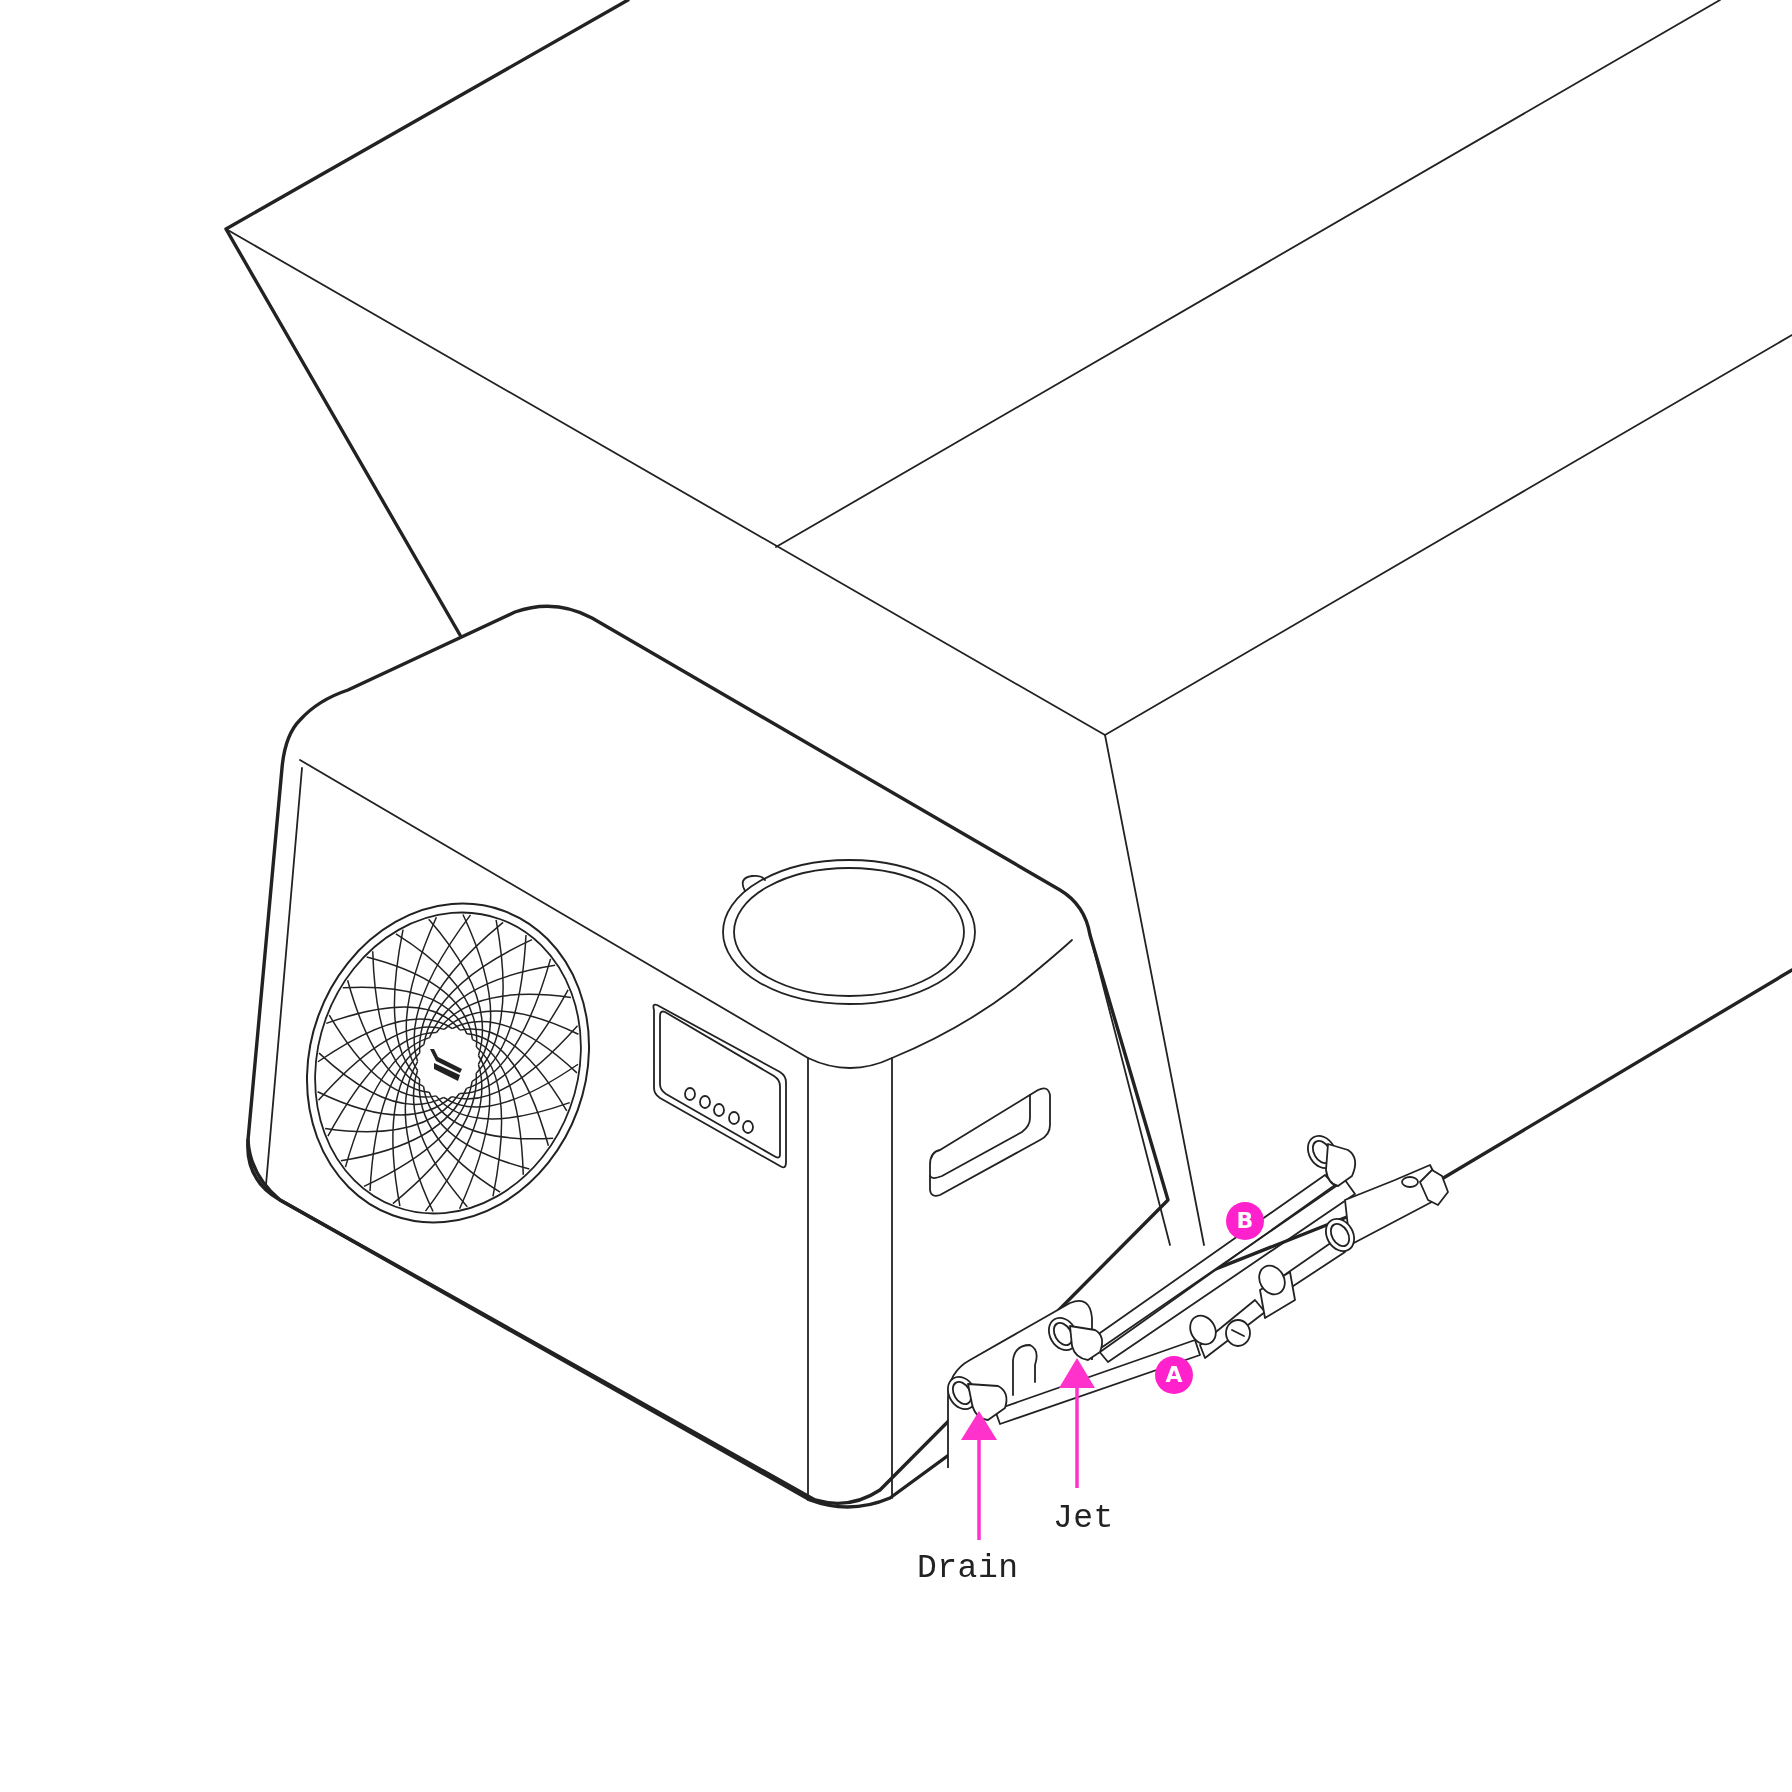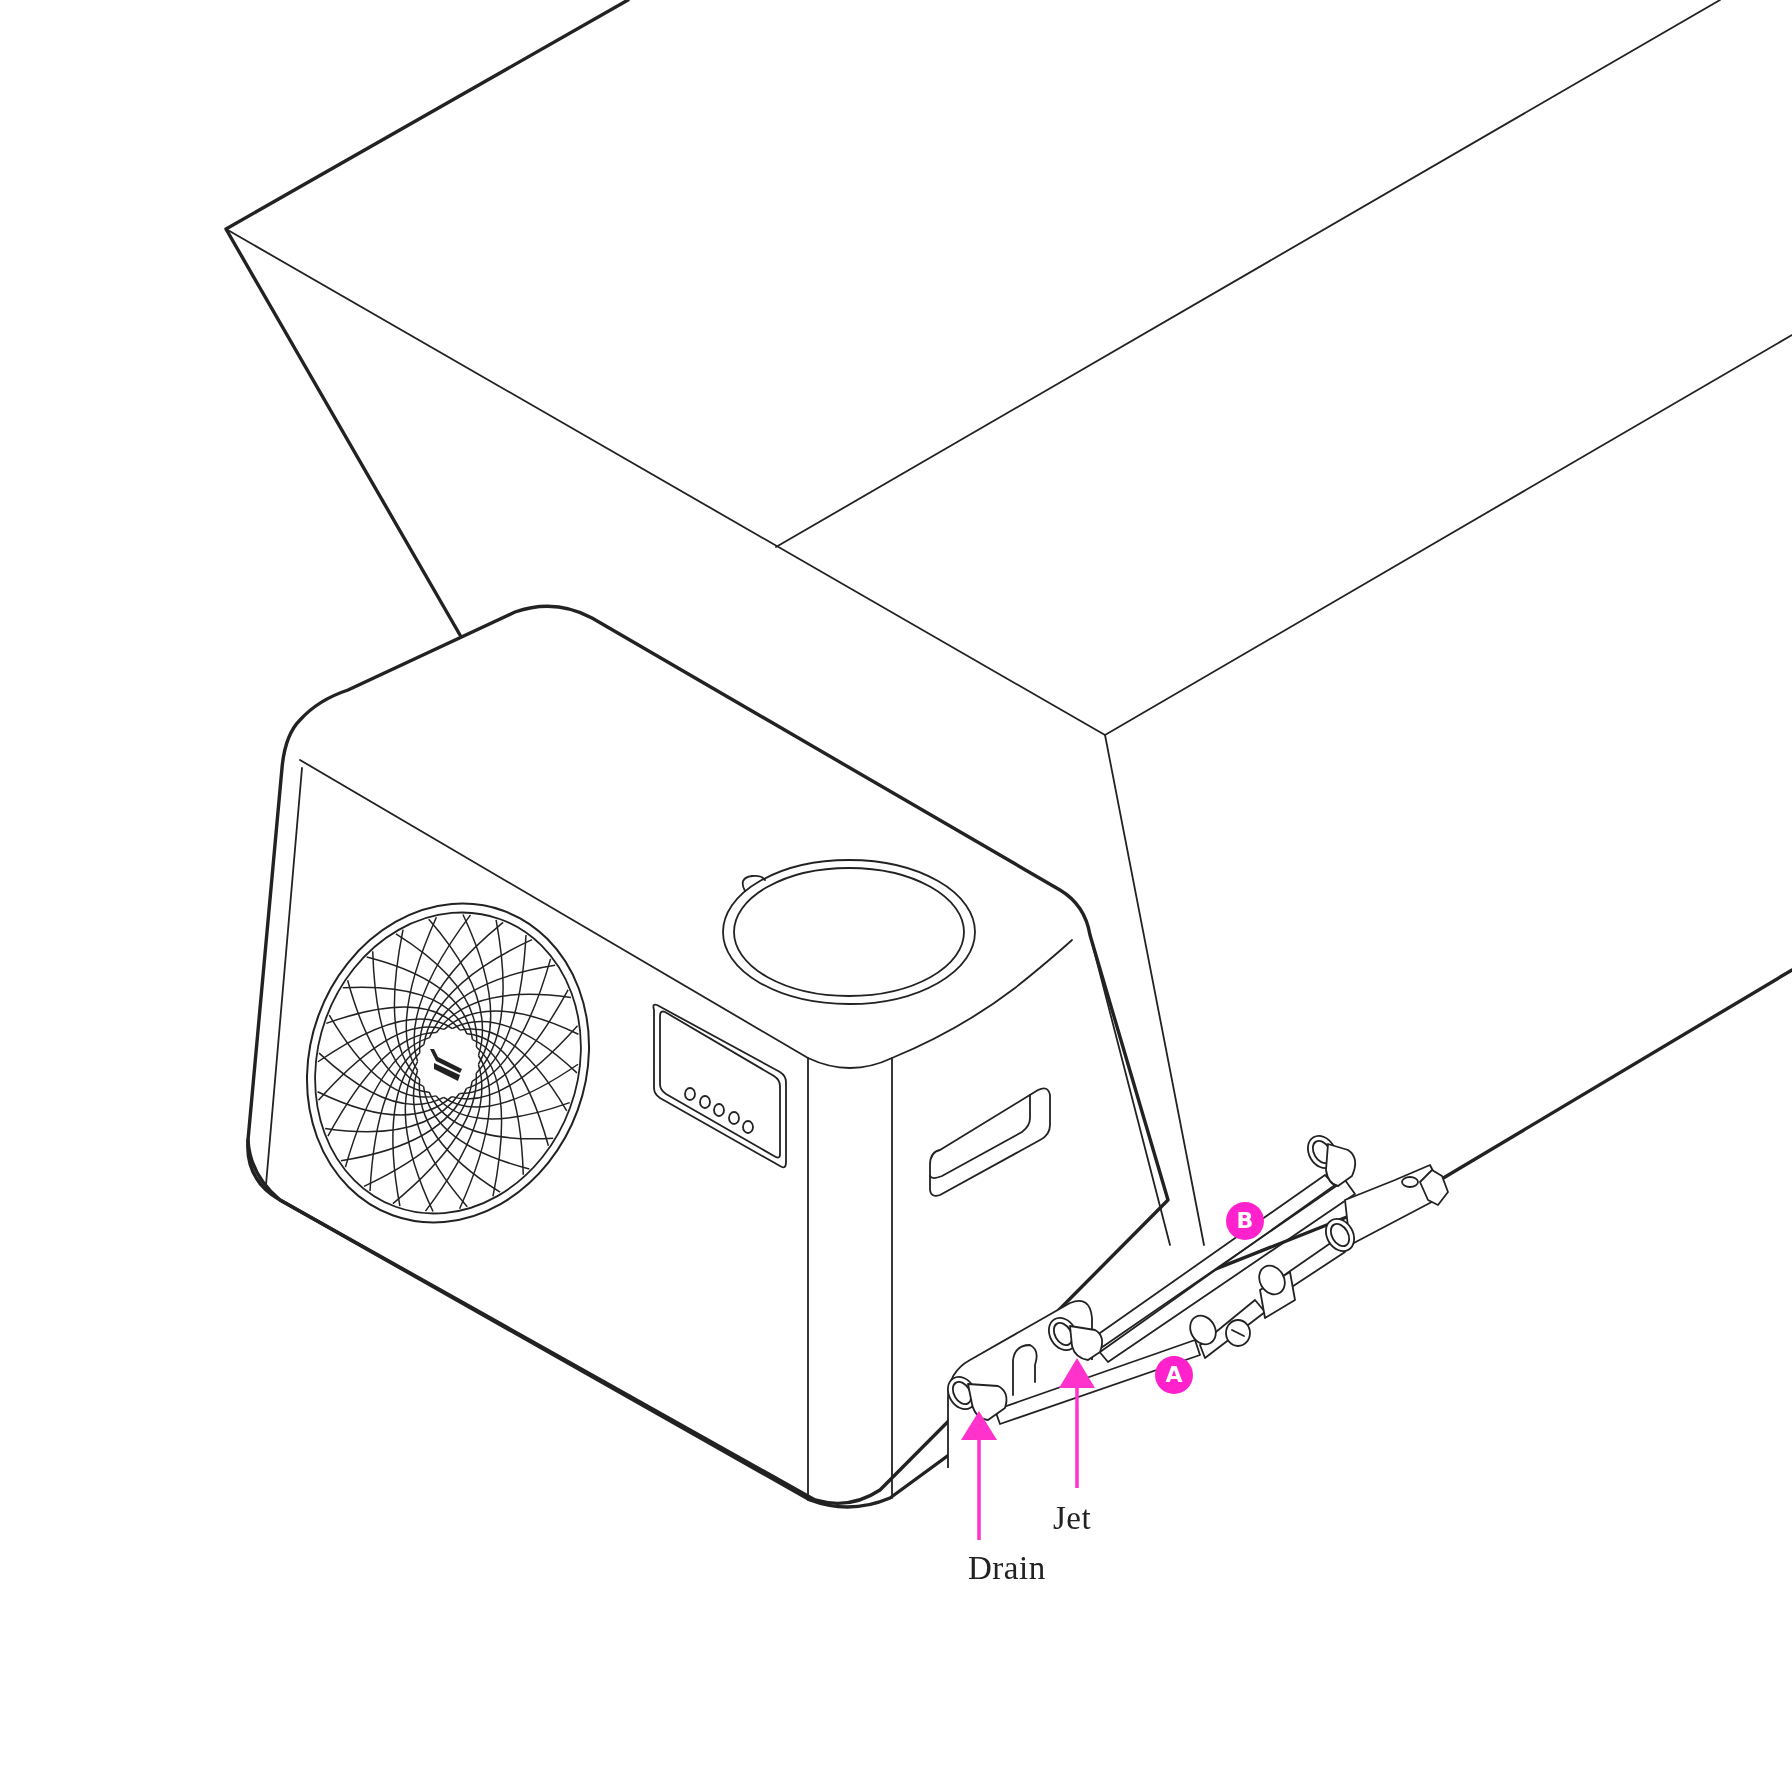--- a/index.html
+++ b/index.html
@@ -3,21 +3,21 @@
   <meta charset="utf-8">
   <style>
     html, body { margin: 0; padding: 0; background: #ffffff; }
     body { width: 1792px; height: 1792px; position: relative; overflow: hidden; font-family: "DejaVu Sans", "Liberation Sans", sans-serif; }
     .canvas { position: absolute; left: 0; top: 0; width: 1792px; height: 1792px; }
     svg { display: block; }
     .thick { fill: none; stroke: #222; stroke-width: 3.4; stroke-linecap: round; stroke-linejoin: round; }
     .thin { fill: none; stroke: #222; stroke-width: 1.8; stroke-linecap: round; stroke-linejoin: round; }
     .fillw { fill: #fff; stroke: #222; stroke-width: 1.8; stroke-linejoin: round; }
     .mesh { fill: none; stroke: #222; stroke-width: 1.5; }
-    .label { position: absolute; font-size: 33px; color: #222; letter-spacing: 0.5px; font-family: Liberation Serif, serif; }
+    .label { position: absolute; font-size: 33px; color: #222; letter-spacing: 0.5px; font-family: Liberation Mono, monospace; }
     .badge { position: absolute; width: 38px; height: 38px; border-radius: 50%; color: #fff; font-weight: bold; font-size: 22px; line-height: 38px; text-align: center; font-family: "DejaVu Sans", "Liberation Sans", sans-serif; }
   </style>
 </head>
 <body>
 
 <div class="canvas">
 <svg width="1792" height="1792" viewBox="0 0 1792 1792" xmlns="http://www.w3.org/2000/svg">
 
   <g>
 
@@ -203,17 +203,17 @@
     <line x1="979" y1="1540" x2="979" y2="1420" stroke="#FF33CC" stroke-width="3.5"></line>
     <polygon points="979,1411 961,1440 997,1440" fill="#FF33CC"></polygon>
   </g>
   <g>
     <line x1="1077" y1="1488" x2="1077" y2="1370" stroke="#FF33CC" stroke-width="3.5"></line>
     <polygon points="1077,1358 1059,1388 1095,1388" fill="#FF33CC"></polygon>
   </g>
 </svg>
 </div>
 
-<div class="label" style="left:968px; top:1550px;text-align:center;">Drain</div>
+<div class="label" style="left:917px; top:1550px;text-align:center;">Drain</div>
 <div class="label" style="left:1053px; top:1500px;">Jet</div>
 
 <div class="badge" style="left:1155px; top:1356px; background:#FF22CC;">A</div>
 <div class="badge" style="left:1226px; top:1202px; background:#FF22CC;">B</div>
 
 </body></html>

